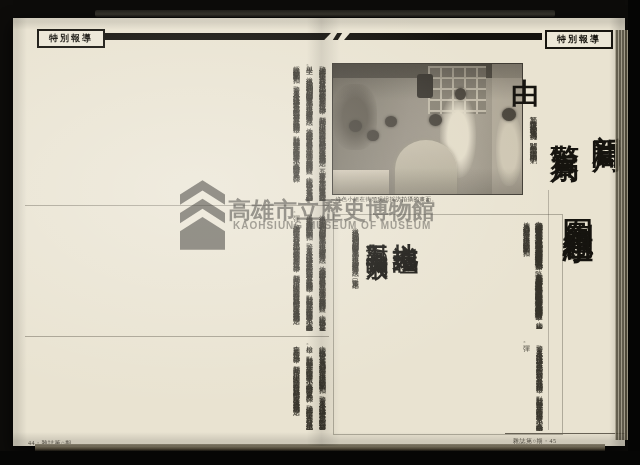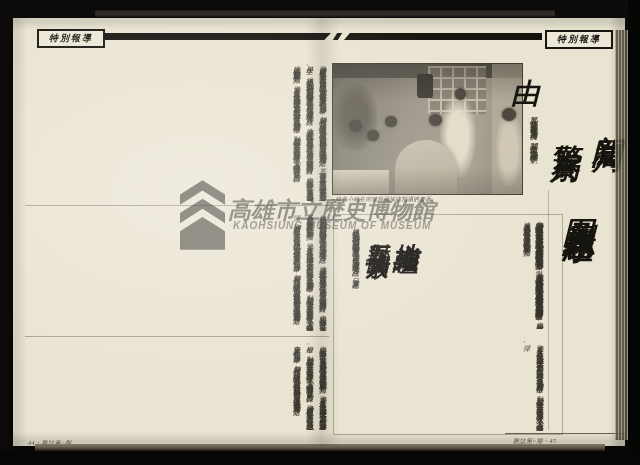--- a/index.html
+++ b/index.html
@@ -1,17 +1,17 @@
 <!DOCTYPE html>
 <html><head>
 <meta charset="utf-8">
 <style>
   html,body{margin:0;padding:0;background:#000;}
   .stage{position:relative;width:640px;height:465px;background:#0d0c0a;overflow:hidden;
-         font-family:"Liberation Serif",serif;font-style:italic;}
+         font-family:"Liberation Serif",serif;}
   
   .top-edge{position:absolute;left:95px;top:10px;width:460px;height:7px;
             background:linear-gradient(180deg,#23211c,#3a372f 60%,#1a1814);border-radius:2px;}
   .right-void{position:absolute;right:0;top:0;width:12px;height:465px;background:#050504;}
   .bottom-void{position:absolute;left:0;bottom:0;width:640px;height:14px;background:#060605;}
   .bottom-stack{position:absolute;left:35px;top:444px;width:570px;height:7px;
             background:linear-gradient(180deg,#97907b,#4a4334 70%,#15130e);}
   .page-stack{position:absolute;left:615px;top:30px;width:13px;height:410px;
             background:repeating-linear-gradient(90deg,#b3ac97 0 1px,#5a5442 1px 3px);opacity:.85;}
   

